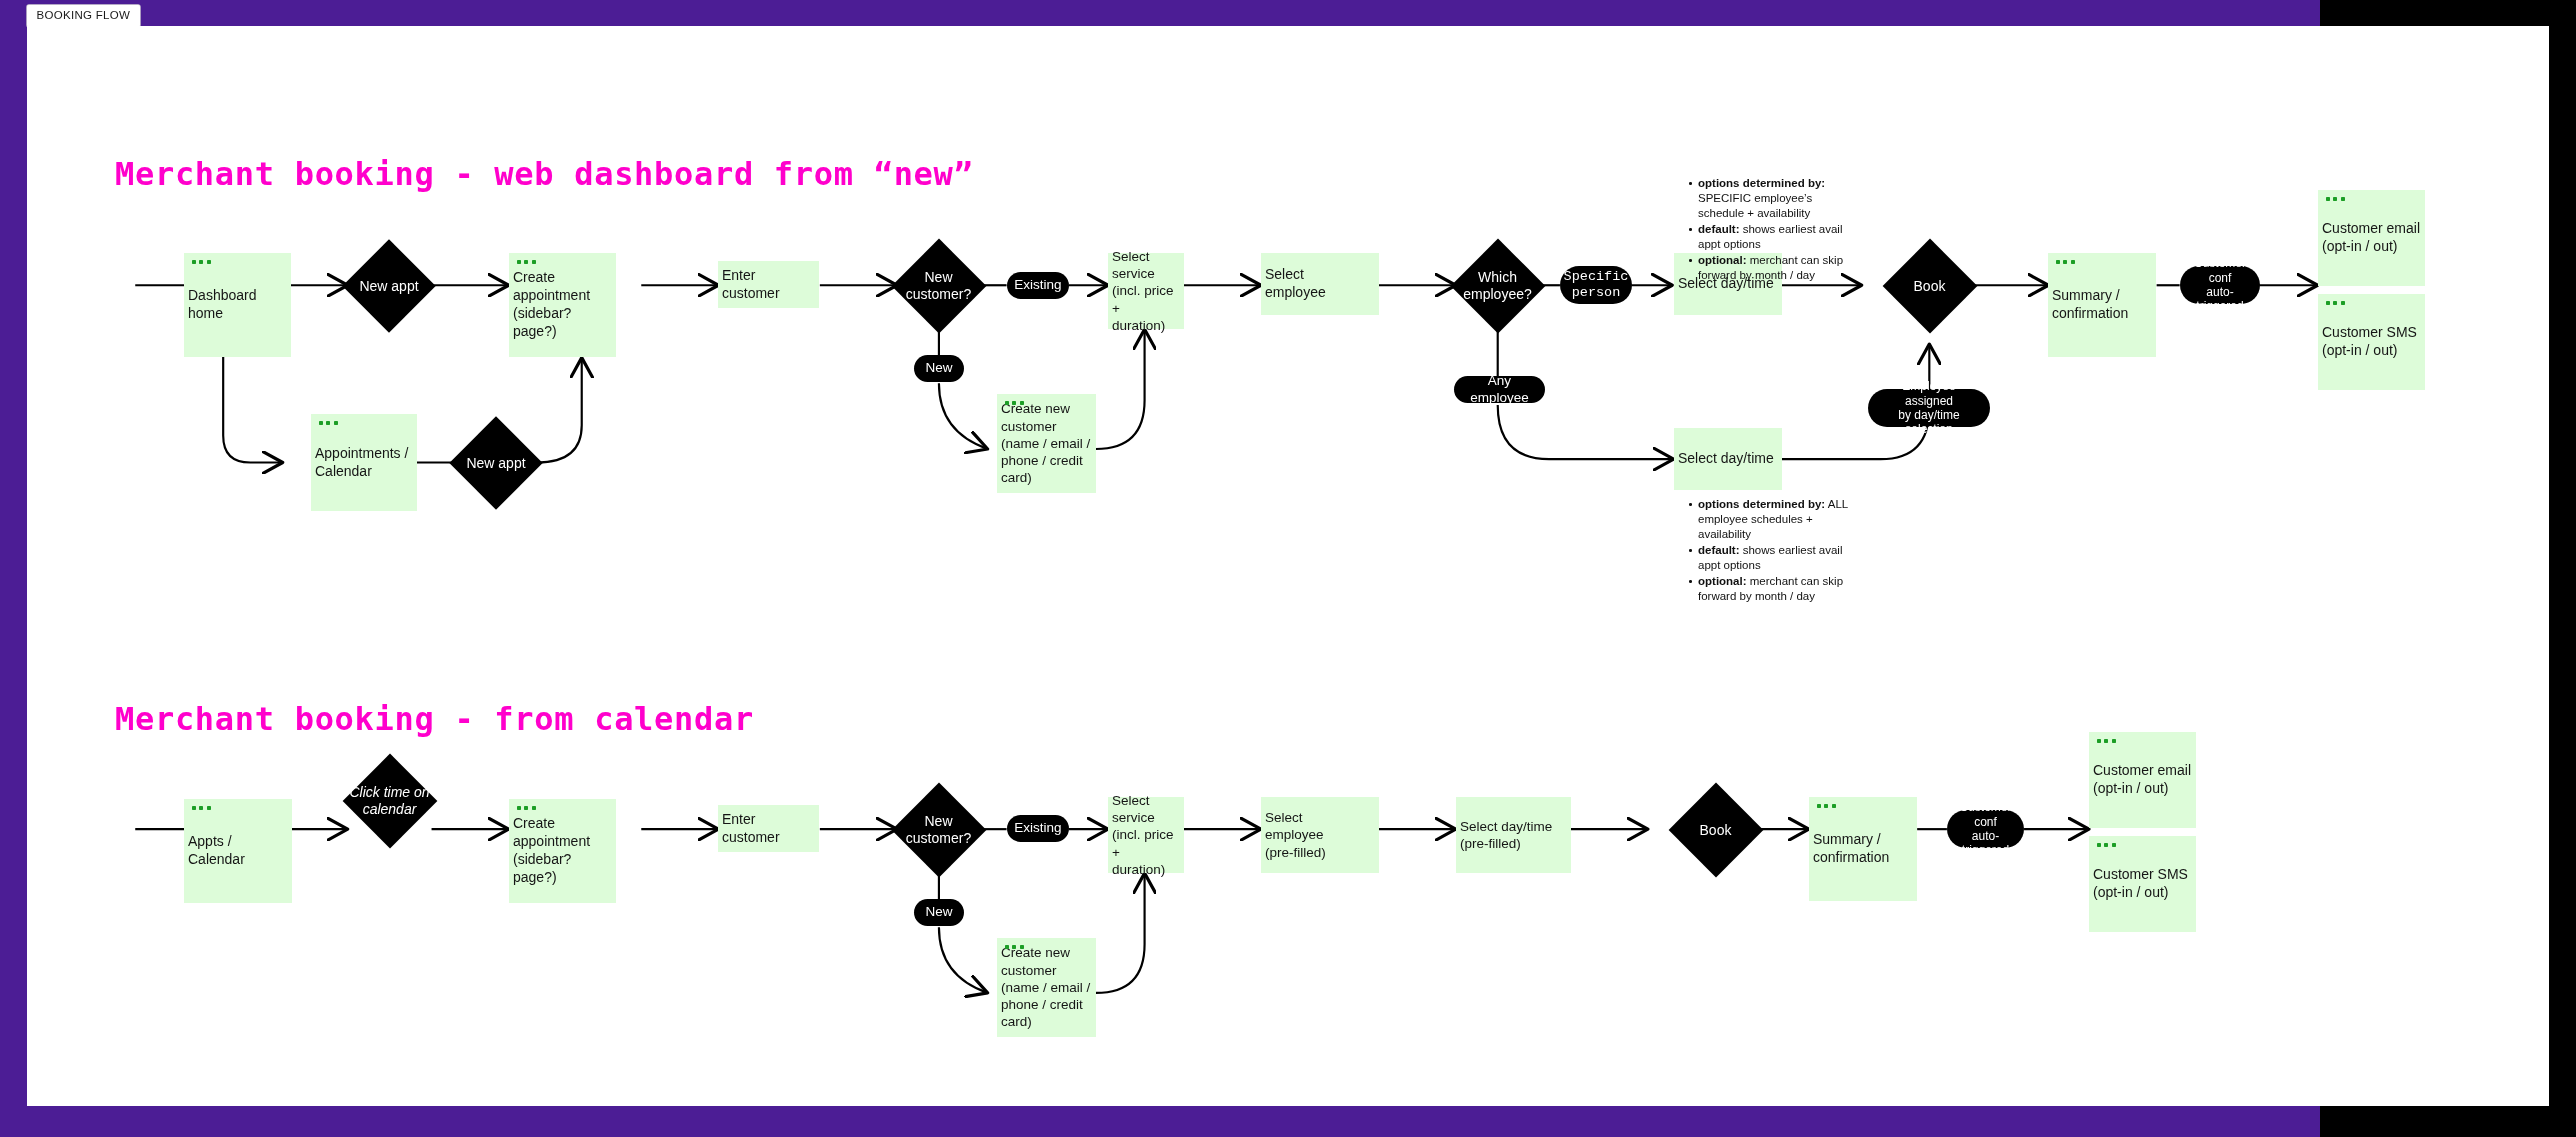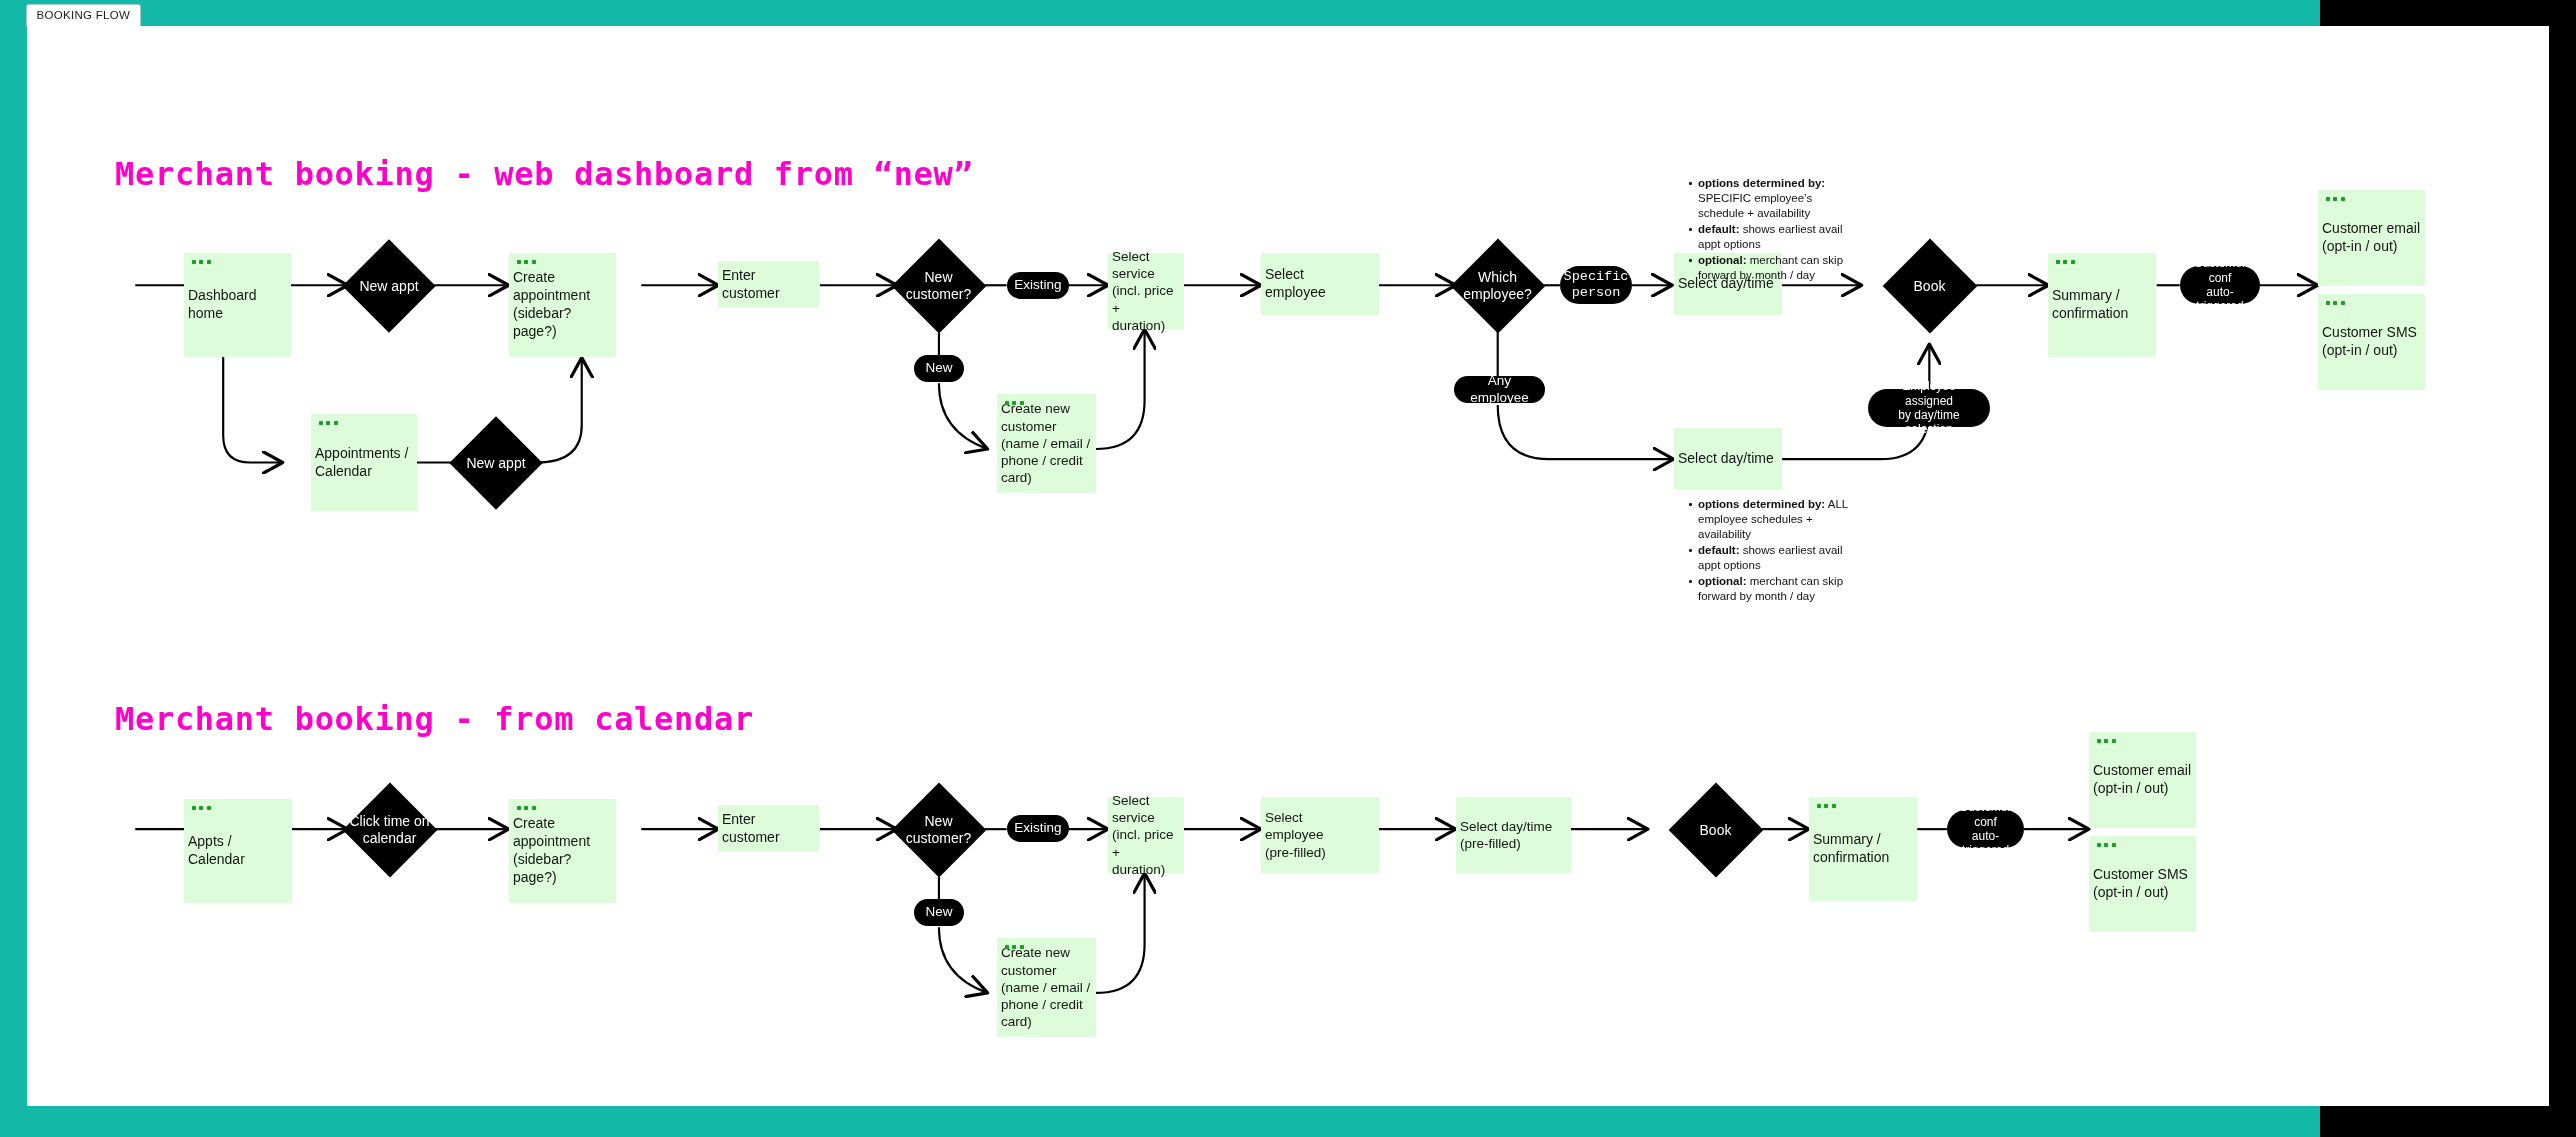--- a/index.html
+++ b/index.html
@@ -8,21 +8,21 @@
     background: #000000;
     width: 2576px;
     height: 1137px;
     overflow: hidden;
     font-family: "Liberation Sans", sans-serif;
   }
   #root {
     position: relative;
     width: 2320px;
     height: 1137px;
-    background: #14b8a6;
+    background: #4c1d95;
   }
   #tab {
     position: absolute;
     left: 27px;
     top: 5.4px;
     background: #ffffff;
     color: #1a1a1a;
     font-size: 11.5px;
     letter-spacing: 0.3px;
     padding: 4.7px 9.5px 5.4px 9.5px;
@@ -394,21 +394,21 @@
 
     <div class="node" style="left:157px; top:773px; width:108px; height:104px;">
       <span class="dots">
           <i></i>
           <i></i>
           <i></i>
         </span>
       <span class="label">Appts / Calendar</span>
     </div>
 
-    <div class="diamond" style="left:318px; top:751px; width:89px; height:106px;">
+    <div class="diamond" style="left:318px; top:722px; width:89px; height:106px;font-style:italic;">
       <span class="shape" style="width:67px; height:67px;"></span>
       <span class="dlabel" style="white-space:pre-line;">Click time on
 calendar</span>
     </div>
 
     <div class="node" style="left:482px; top:773px; width:107px; height:104px; white-space:pre-line;">
       <span class="dots"><i></i><i></i><i></i></span>
       <span class="label">Create appointment
 (sidebar? page?)</span>
     </div>

